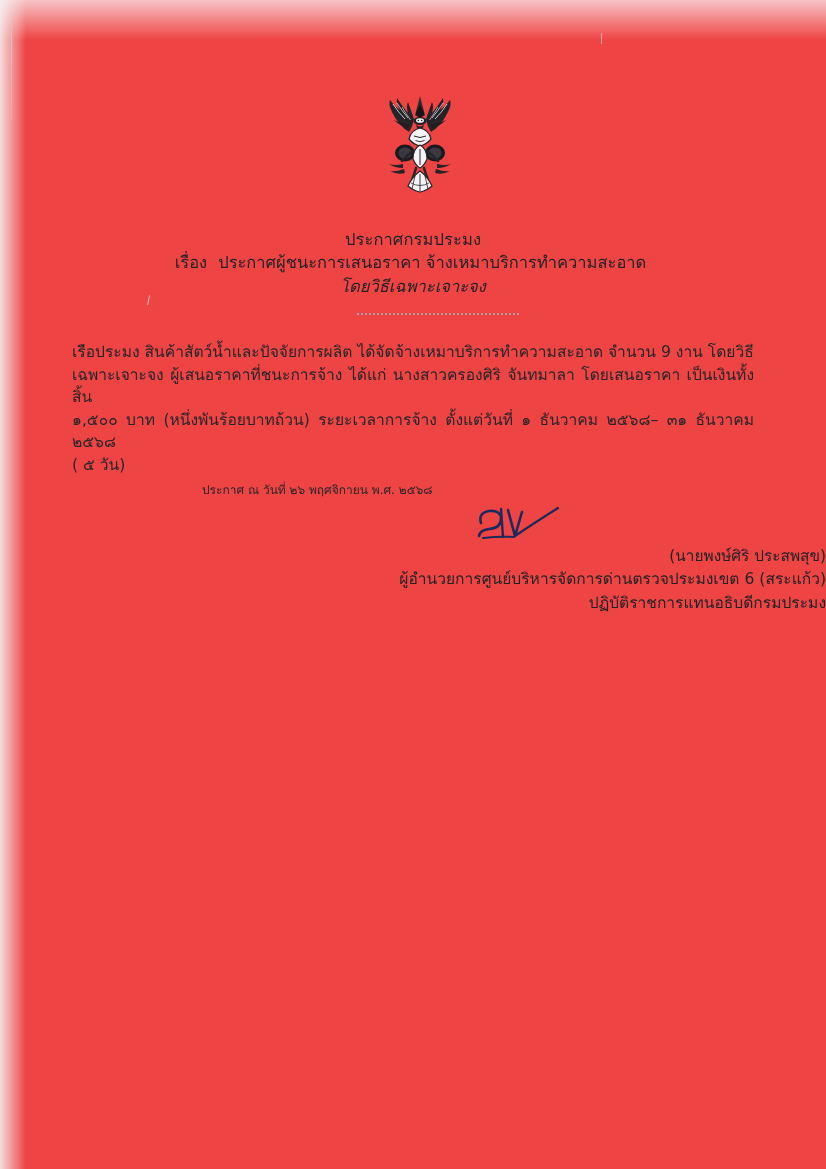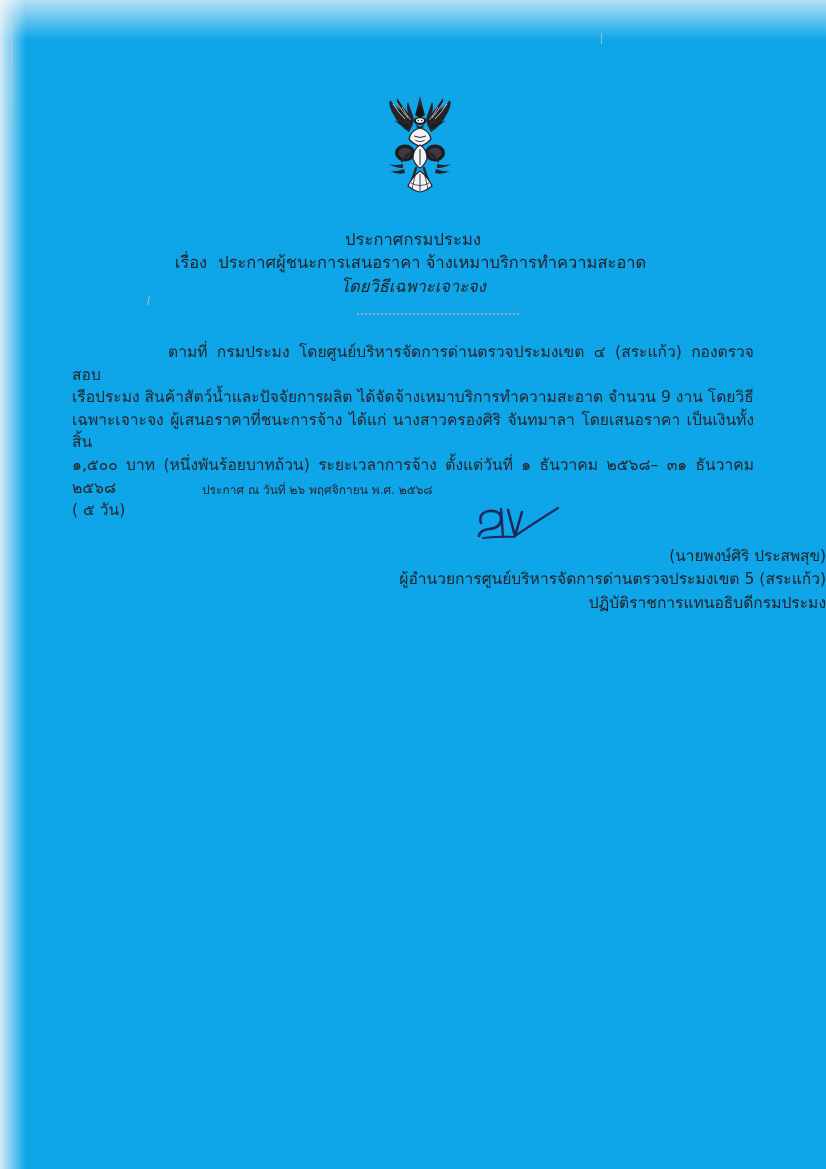--- a/index.html
+++ b/index.html
@@ -15,21 +15,21 @@
     overflow: hidden;
     font-family: "DejaVu Sans", "Liberation Sans", sans-serif;
     color: #1c1c20;
     -webkit-font-smoothing: antialiased;
   }
 
   
   .page {
     position: absolute;
     inset: 0;
-    background: #0ea5e9;
+    background: #ef4444;
   }
   .scan-tint {
     position: absolute;
     inset: 0;
     background:
       linear-gradient(90deg, rgba(246,246,248,0.85) 0px, rgba(255,255,255,0) 26px),
       linear-gradient(180deg, rgba(250,250,252,0.7) 0px, rgba(255,255,255,0) 40px);
     pointer-events: none;
   }
   .scan-line-left {
@@ -222,21 +222,20 @@
 
   <div class="doc-subject">
     <span class="kw">เรื่อง</span><span>ประกาศผู้ชนะการเสนอราคา จ้างเหมาบริการทำความสะอาด</span>
   </div>
 
   <div class="doc-method">โดยวิธีเฉพาะเจาะจง</div>
 
   <div class="rule-dotted"></div>
 
   <div class="body-block">
-    <p><span class="indent"></span><span>ตามที่ กรมประมง โดยศูนย์บริหารจัดการด่านตรวจประมงเขต ๔ (สระแก้ว) กองตรวจสอบ</span></p>
     <p>เรือประมง สินค้าสัตว์น้ำและปัจจัยการผลิต ได้จัดจ้างเหมาบริการทำความสะอาด จำนวน 9 งาน  โดยวิธี</p>
     <p>เฉพาะเจาะจง ผู้เสนอราคาที่ชนะการจ้าง ได้แก่ นางสาวครองศิริ  จันทมาลา โดยเสนอราคา เป็นเงินทั้งสิ้น</p>
     <p>๑,๕๐๐ บาท (หนึ่งพันร้อยบาทถ้วน) ระยะเวลาการจ้าง ตั้งแต่วันที่ ๑ ธันวาคม ๒๕๖๘– ๓๑ ธันวาคม ๒๕๖๘</p>
     <p>( ๕ วัน)</p>
   </div>
 
   <div class="announce-date">ประกาศ ณ วันที่ ๒๖ พฤศจิกายน พ.ศ. ๒๕๖๘</div>
 
   <div class="sig-ink">
     <svg viewBox="0 0 94 44" xmlns="http://www.w3.org/2000/svg" aria-hidden="true">
@@ -245,16 +244,16 @@
         <path d="M29 6 L31 34" stroke-width="2.4"></path>
         <path d="M36 7 L43 33 L50 9" stroke-width="2.6"></path>
         <path d="M43 33 Q62 20 86 5" stroke-width="2.2"></path>
         <path d="M11 35 Q28 33 42 34" stroke-width="2"></path>
       </g>
     </svg>
   </div>
 
   <div class="sig-lines">
     <div class="sig-name">(นายพงษ์ศิริ  ประสพสุข)</div>
-    <div class="sig-role">ผู้อำนวยการศูนย์บริหารจัดการด่านตรวจประมงเขต 5 (สระแก้ว)</div>
+    <div class="sig-role">ผู้อำนวยการศูนย์บริหารจัดการด่านตรวจประมงเขต 6 (สระแก้ว)</div>
     <div class="sig-acting">ปฏิบัติราชการแทนอธิบดีกรมประมง</div>
   </div>
 </div>
 
 </body></html>

